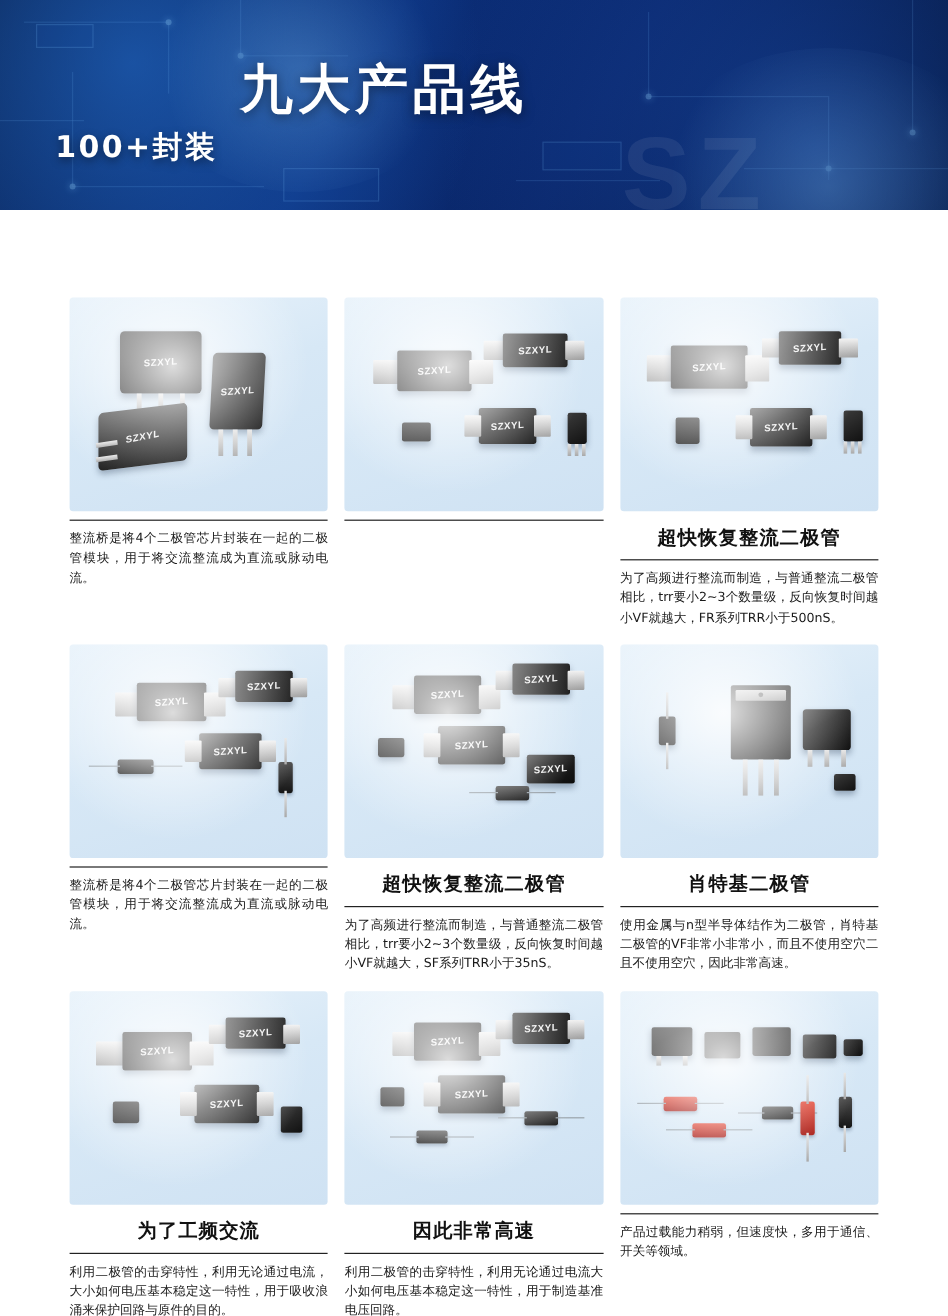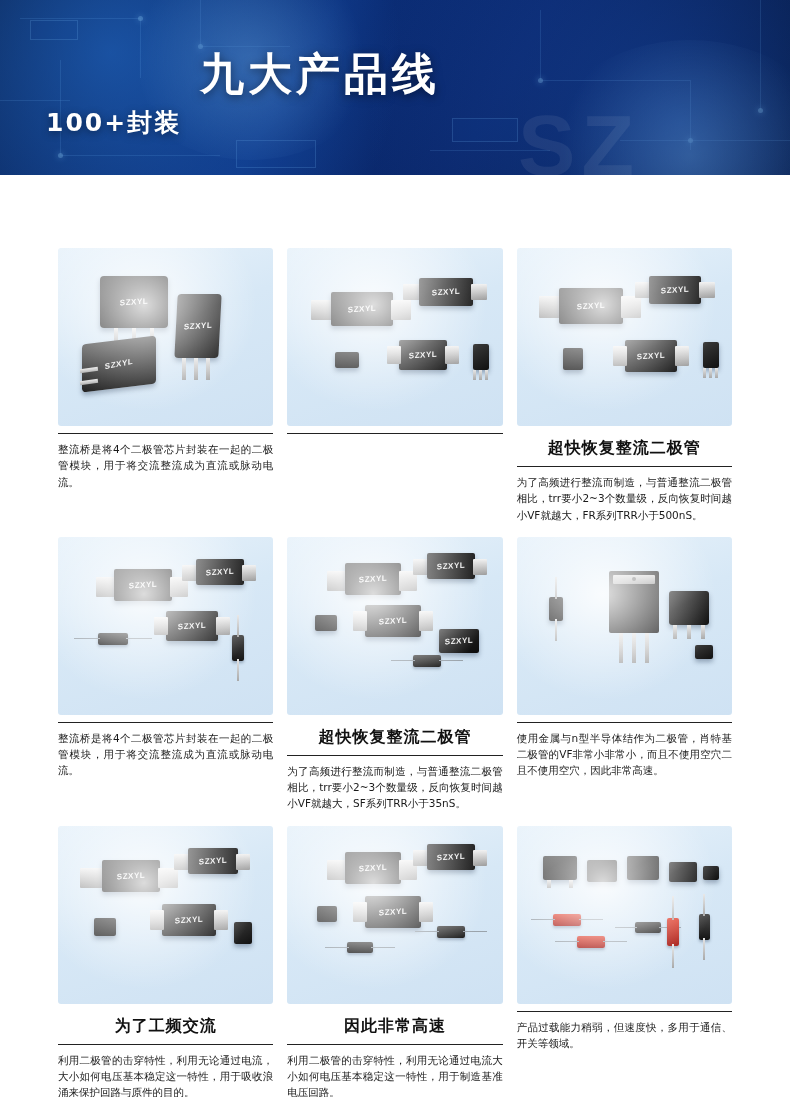--- a/index.html
+++ b/index.html
@@ -417,20 +417,21 @@
         <div class="lead" style="left:128px; top:96px; width:4px; height:30px;"></div>
         <div class="pkg" style="left:152px; top:54px; width:40px; height:34px; border-radius:3px;"></div>
         <div class="lead" style="left:156px; top:88px; width:4px; height:14px;"></div>
         <div class="lead" style="left:170px; top:88px; width:4px; height:14px;"></div>
         <div class="lead" style="left:184px; top:88px; width:4px; height:14px;"></div>
         <div class="pkg tiny" style="left:32px; top:60px; width:14px; height:24px;"></div>
         <div class="lead" style="left:38px; top:40px; width:2px; height:22px;"></div>
         <div class="lead" style="left:38px; top:82px; width:2px; height:22px;"></div>
         <div class="pkg tiny" style="left:178px; top:108px; width:18px; height:14px;"></div>
       </div>
+      <div class="cap-title">肖特基二极管</div>
       <div class="cap-rule"></div>
       <div class="cap-desc">使用金属与n型半导体结作为二极管，肖特基二极管的VF非常小非常小，而且不使用空穴二且不使用空穴，因此非常高速。</div>
     </div>
 
     <div class="cell">
       <div class="photo">
         <div class="term" style="left:22px; top:42px; width:24px; height:20px;"></div>
         <div class="pkg" style="left:44px; top:34px; width:58px; height:32px;">
           <span class="brand">SZXYL</span>
         </div>

